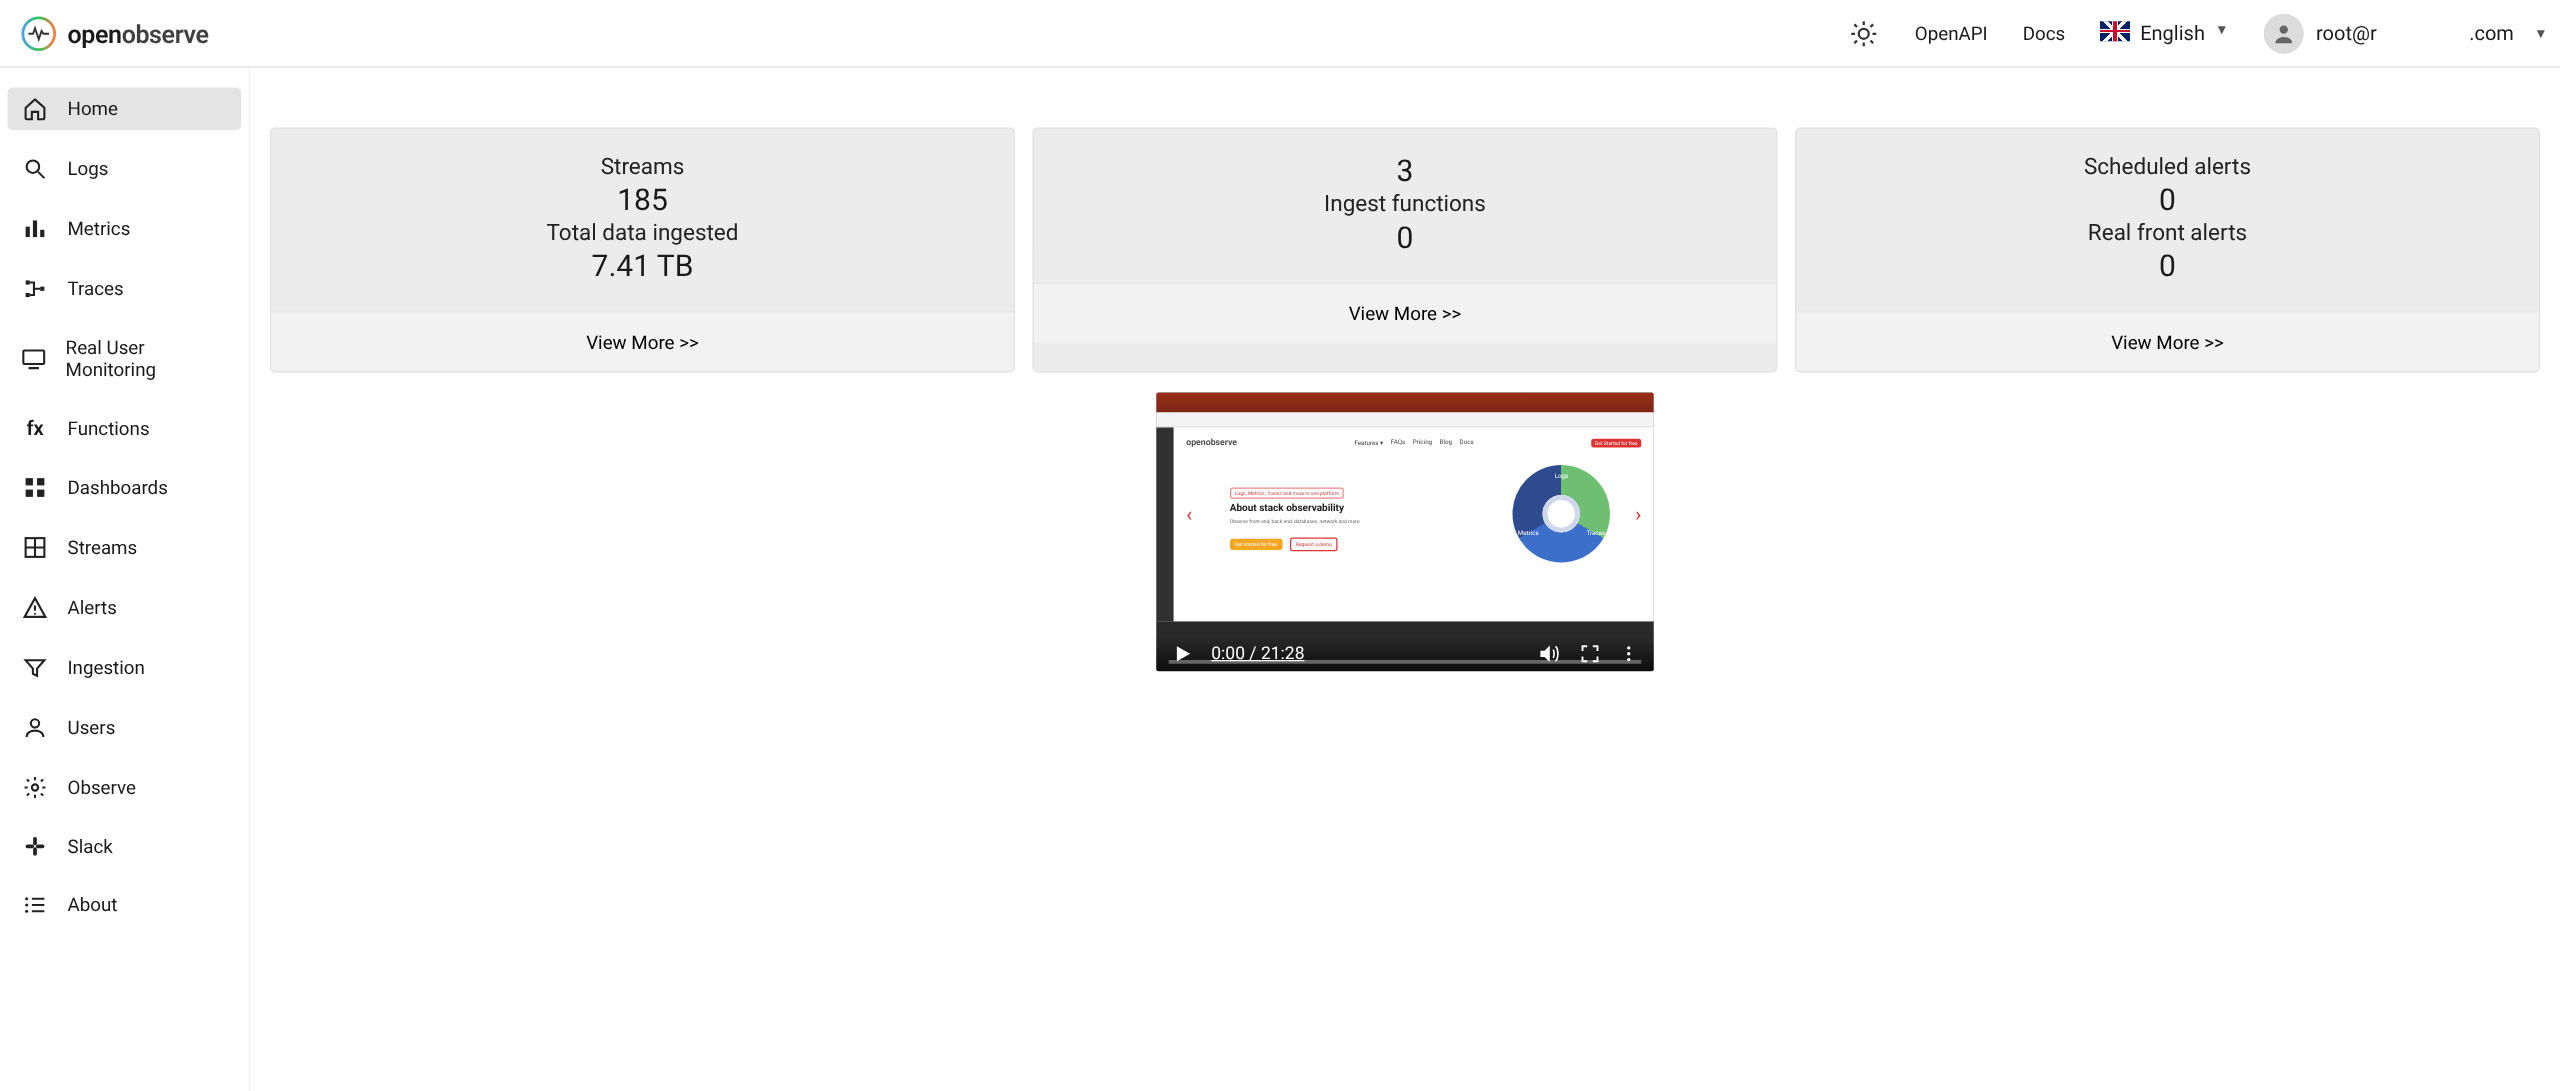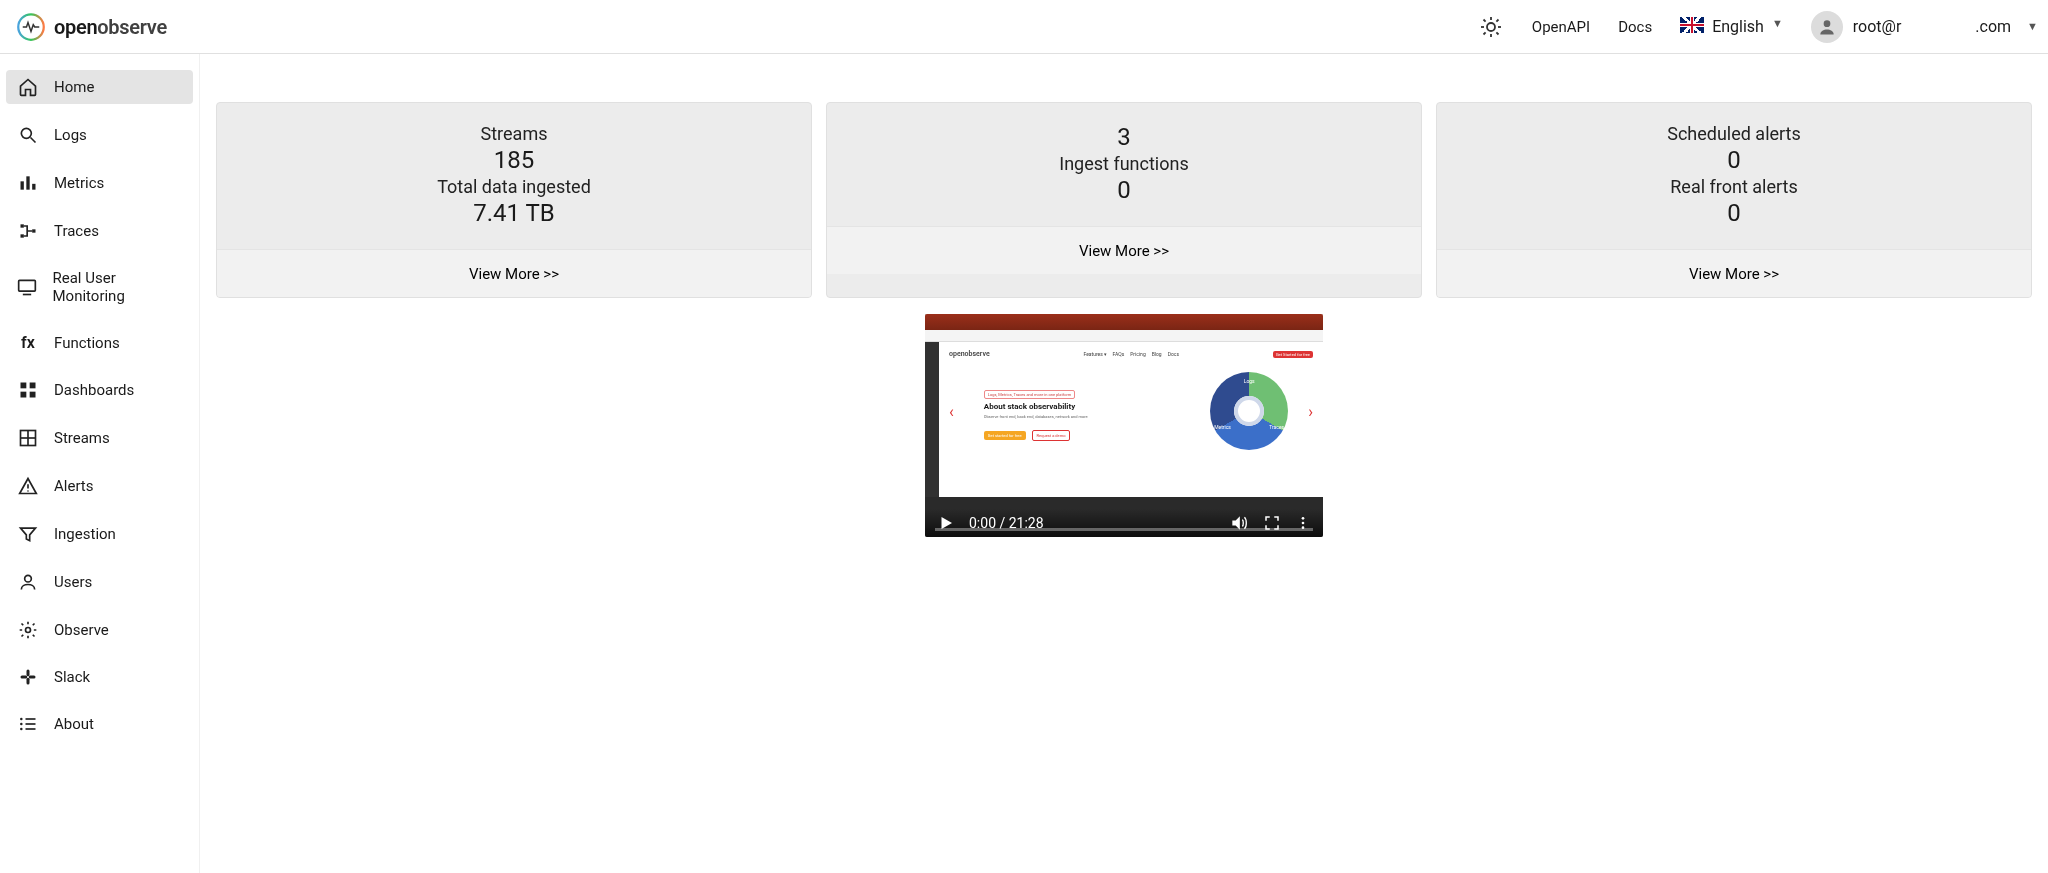--- a/index.html
+++ b/index.html
@@ -63,21 +63,21 @@
   .vc-cta.orange { background:#f5a623; color:#fff; margin-right:2px; }
   .vc-cta.red { border:1px solid #d33; color:#d33; }
   .donut { width:78px; height:78px; border-radius:50%; background:conic-gradient(#6fbf73 0 120deg, #3b6fc9 120deg 240deg, #2f4b8f 240deg 360deg); position:relative; }
   .donut::after { content:""; position:absolute; inset:24px; background:#fff; border-radius:50%; box-shadow:0 0 0 4px #cfd8ea inset; }
   .donut-lbl { position:absolute; color:#fff; font-size:5px; }
   .dl1 { top:6px; left:50%; transform:translateX(-50%);}  
   .dl2 { bottom:20px; right:4px; }
   .dl3 { bottom:20px; left:4px; }
   .arrow { color:#d33; font-size:16px; }
 
-  .video-controls { position:absolute; bottom:0; left:0; right:0; height:28px; background:linear-gradient(transparent,rgba(0,0,0,0.7)); display:flex; align-items:center; padding:0 12px; color:#fff; gap:14px; }
+  .video-controls { position:absolute; bottom:0; left:0; right:0; height:28px; background:linear-gradient(transparent,rgba(0,0,0,0.7)); display:flex; align-items:center; padding:0 12px; color:#fff; gap:14px;text-decoration:underline; }
   .vc-time { font-size:14px; }
   .video-controls .spacer { flex:1; }
   .video-progress { position:absolute; left:10px; right:10px; bottom:6px; height:3px; background:rgba(255,255,255,0.35); }
   .ctl { cursor:pointer; display:flex; }
 </style>
 </head>
 <body>
 
 <div class="header">
   <div class="logo">

